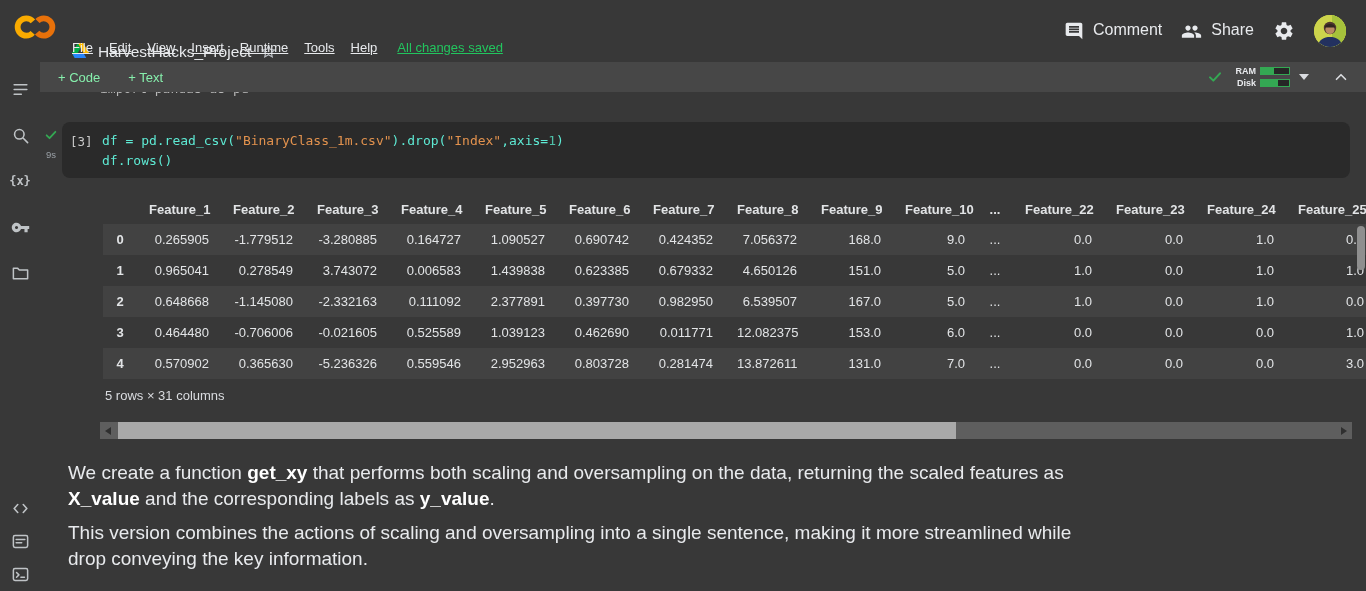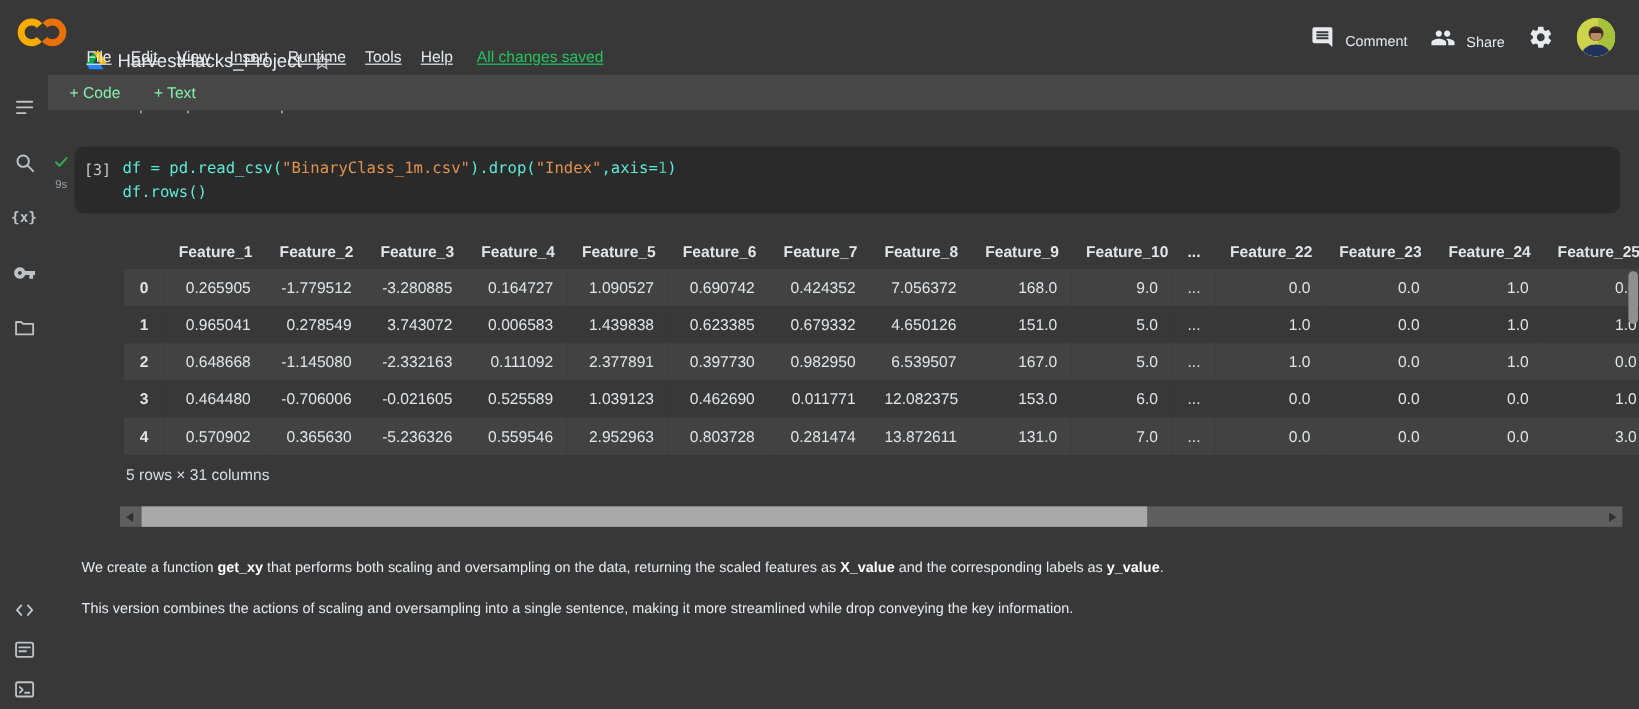--- a/index.html
+++ b/index.html
@@ -10,21 +10,21 @@
 
   
   .header{position:absolute;left:0;top:0;width:100%;height:62px;background:#383838;z-index:5;}
   .brand{position:absolute;left:13px;top:13px;cursor:pointer;}
   .doc-row{position:absolute;left:72px;top:9px;display:flex;align-items:flex-start;gap:9px;height:24px;margin-top:34px;}
   .doc-title{font-size:15.5px;color:#e8eaed;}
   .menu-row{position:absolute;left:64px;top:35px;display:flex;align-items:center;height:24px;}
   .menu-item{padding:3px 8px;font-size:13px;color:#e8eaed;cursor:pointer;border-radius:3px;text-decoration:underline;}
   .autosave{margin-left:12px;font-size:13px;color:#22c55e;text-decoration:underline;cursor:pointer;}
   .header-right{position:absolute;right:20px;top:0;height:62px;display:flex;align-items:center;gap:19px;}
-  .hbtn{display:flex;align-items:flex-end;gap:9px;font-size:12px;color:#e8eaed;cursor:pointer;}
+  .hbtn{display:flex;align-items:flex-start;gap:9px;font-size:16px;color:#e8eaed;cursor:pointer;}
   .avatar{width:32px;height:32px;border-radius:50%;overflow:hidden;cursor:pointer;background:#c6cf45;}
 
   
   .toolbar{position:absolute;left:40px;top:62px;right:0;height:30px;background:#474747;display:flex;align-items:center;padding-left:18px;z-index:4;}
   .tb-btn{font-size:13px;color:#86efac;margin-right:28px;cursor:pointer;white-space:nowrap;}
   .tb-right{margin-left:auto;display:flex;align-items:center;gap:9px;padding-right:16px;}
   .resources{display:flex;align-items:center;gap:7px;cursor:pointer;}
   .res-rows{display:flex;flex-direction:column;gap:2px;}
   .res-row{display:flex;align-items:center;gap:4px;font-size:9px;font-weight:bold;color:#e8eaed;}
   .res-row .res-label{width:24px;text-align:right;display:inline-block;}
@@ -67,21 +67,21 @@
   .df-summary{position:absolute;left:65px;top:296px;font-size:13px;color:#dadce0;}
 
   .hscroll{position:absolute;left:60px;top:330px;width:1252px;height:17px;background:#5e5e5e;}
   .hs-arrow{position:absolute;top:0;width:16px;height:17px;display:flex;align-items:center;justify-content:center;cursor:pointer;}
   .hs-arrow.left{left:0;}
   .hs-arrow.right{right:0;}
   .tri-l{width:0;height:0;border-top:4px solid transparent;border-bottom:4px solid transparent;border-right:6px solid #2f2f2f;}
   .tri-r{width:0;height:0;border-top:4px solid transparent;border-bottom:4px solid transparent;border-left:6px solid #2f2f2f;}
   .hs-thumb{position:absolute;left:18px;top:0;height:17px;width:838px;background:#a9a9a9;cursor:pointer;}
 
-  .markdown{position:absolute;left:28px;top:368px;width:1040px;font-size:12px;line-height:26px;color:#e8eaed;}
+  .markdown{position:absolute;left:28px;top:368px;width:1040px;font-size:19px;line-height:26px;color:#e8eaed;}
   .markdown p + p{margin-top:8px;}
   .markdown strong{font-weight:bold;color:#ffffff;}
 
   .vscroll-thumb{position:absolute;right:1px;top:226px;width:8px;height:44px;background:#8f8f8f;border-radius:4px;z-index:6;cursor:pointer;}
 </style>
 </head>
 <body>
 
 <div class="header">
   <div class="brand">
@@ -151,20 +151,49 @@
         <circle cx="16" cy="14.5" r="4.6" fill="#b98a63"></circle>
         <path d="M11 11.5c.6-3.4 9.4-3.4 10 0 .3 1.6-1 1-5 1s-5.3.6-5-1z" fill="#30241f"></path>
       </svg>
     </div>
   </div>
 </div>
 
 <div class="toolbar">
   <span class="tb-btn">+ Code</span>
   <span class="tb-btn">+ Text</span>
+  <div class="tb-right">
+    <span>
+      <svg width="16" height="16" viewBox="0 0 24 24" fill="none" stroke="#34a853" stroke-width="3" stroke-linecap="round" stroke-linejoin="round">
+          <path d="M4.5 12.5l5 5 10-11"></path>
+        </svg>
+    </span>
+    <div class="resources">
+      <div class="res-rows">
+        <div class="res-row">
+          <span class="res-label">RAM</span>
+          <span class="meter">
+              <span class="fill" style="display:block;width:45%"></span>
+            </span>
+        </div>
+        <div class="res-row">
+          <span class="res-label">Disk</span>
+          <span class="meter">
+              <span class="fill" style="display:block;width:62%"></span>
+            </span>
+        </div>
+      </div>
+    </div>
+    <span class="dd-arrow"></span>
+    <span class="collapse-btn">
+      <svg width="18" height="18" viewBox="0 0 24 24" fill="none" stroke="#dadce0" stroke-width="2.2" stroke-linecap="round" stroke-linejoin="round">
+          <path d="M6 15l6-6 6 6"></path>
+        </svg>
+    </span>
+  </div>
 </div>
 
 <div class="sidebar">
   <div class="side-top">
     <span class="side-icon">
       <svg width="19" height="19" viewBox="0 0 24 24" fill="none" stroke="#bfc3c6" stroke-width="2" stroke-linecap="round">
           <path d="M4 6h16M4 12h16M4 18h9"></path>
         </svg>
     </span>
     <span class="side-icon">

